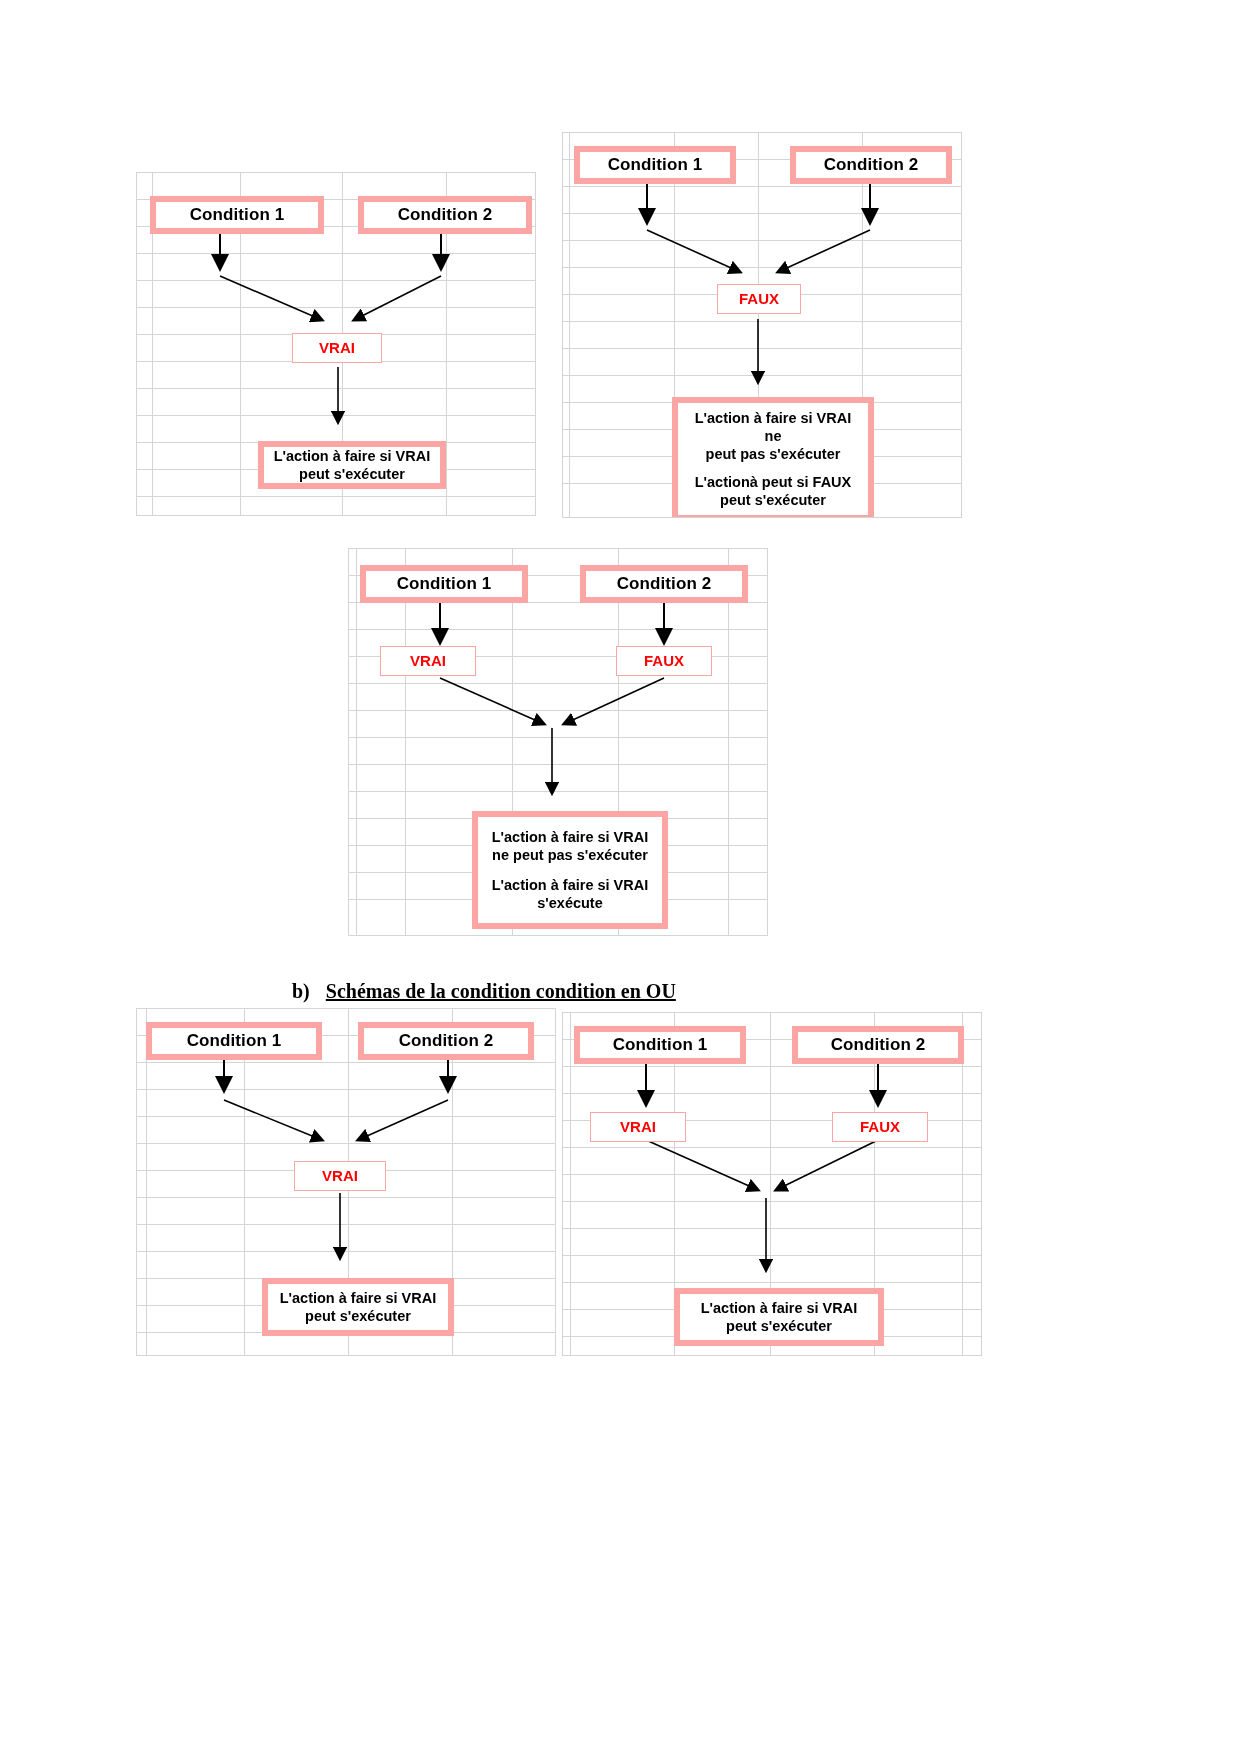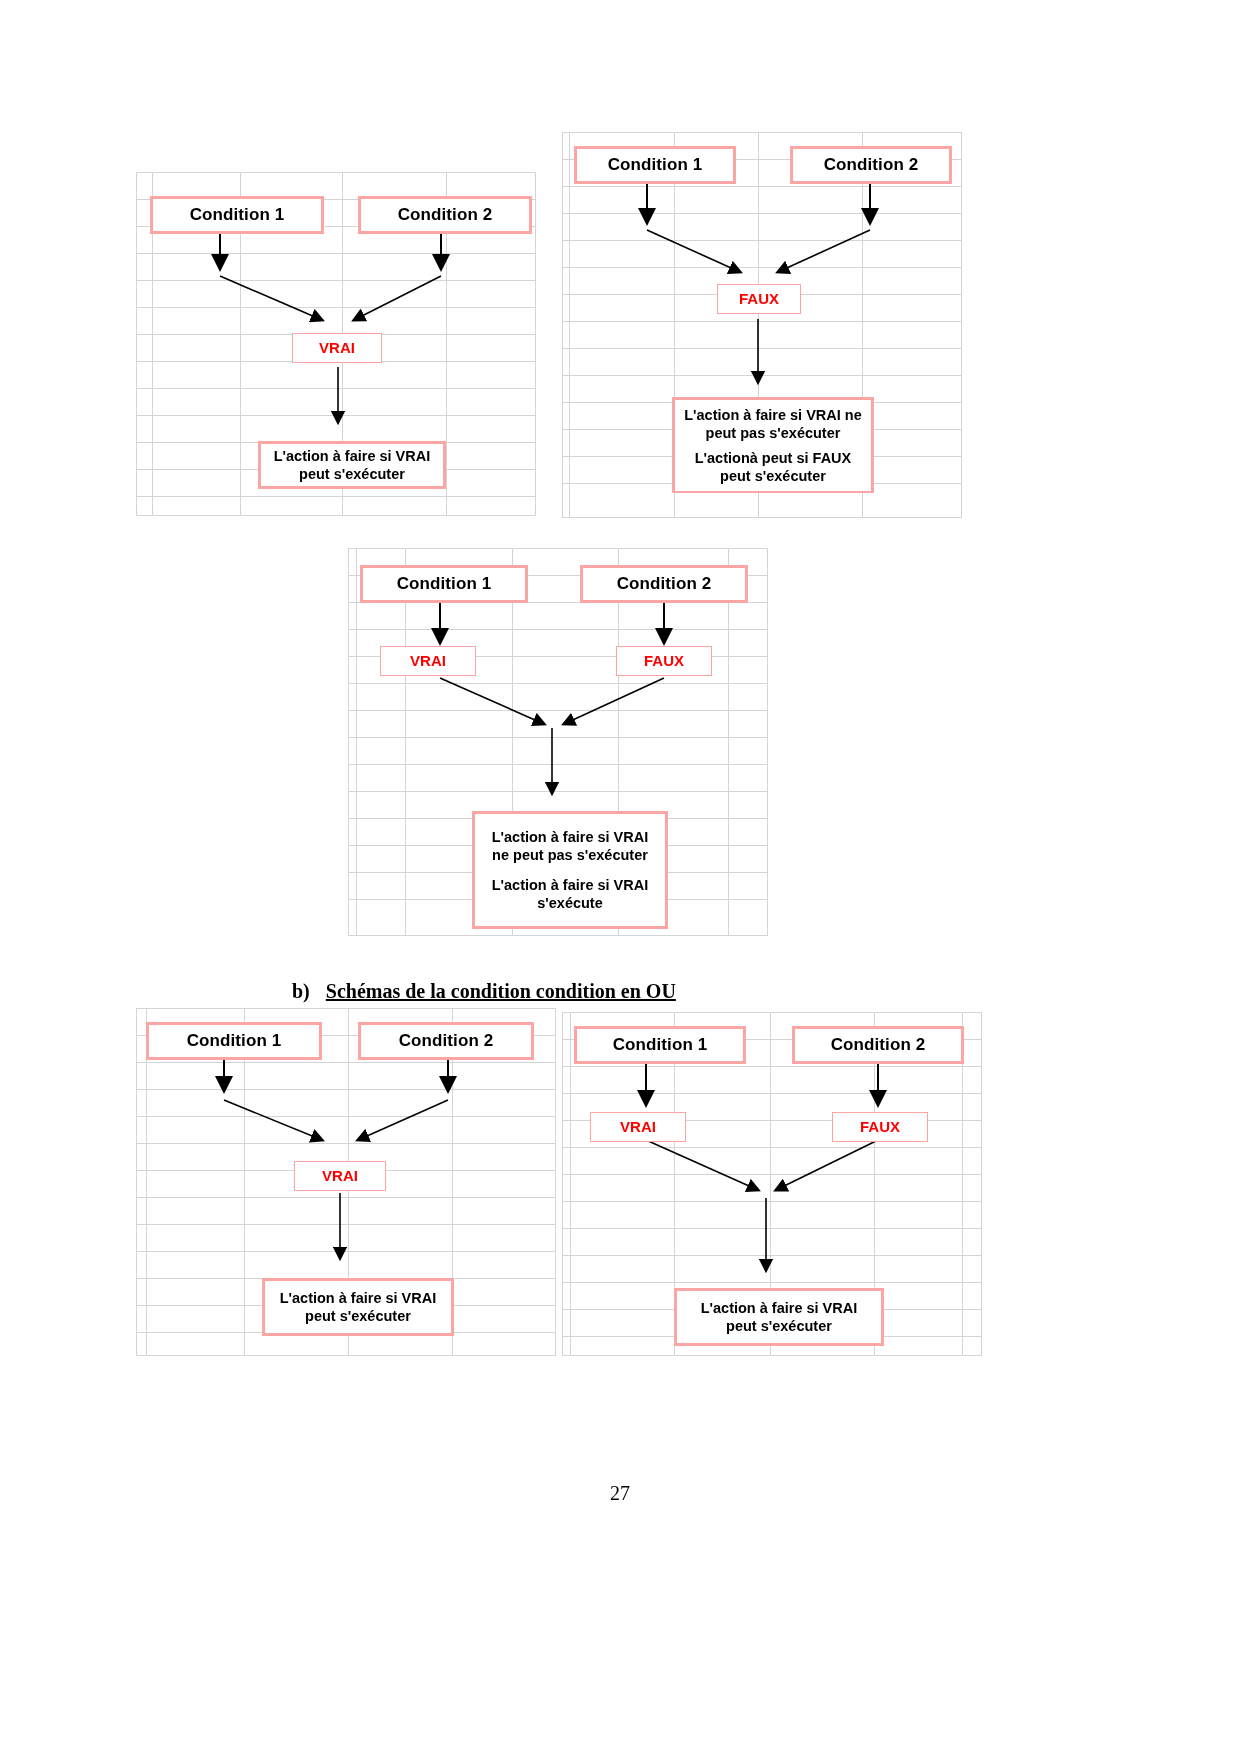--- a/index.html
+++ b/index.html
@@ -9,21 +9,21 @@
   .page{position:absolute;inset:0;background:#ffffff;}
 
   
   .diagram{position:absolute;overflow:hidden;background:#ffffff;}
   .grid{position:absolute;inset:0;pointer-events:none;}
   .grid .h{position:absolute;left:0;right:0;height:1px;background:#d4d4d4;}
   .grid .v{position:absolute;top:0;bottom:0;width:1px;background:#d4d4d4;}
 
   
   .node{position:absolute;box-sizing:border-box;background:#ffffff;
-        border:3px solid #fca5a5;display:flex;align-items:center;
+        border:6px solid #fca5a5;display:flex;align-items:center;
         justify-content:center;text-align:center;
         font-weight:bold;color:#000000;line-height:1.25;}
   .node.cond{font-size:17px;letter-spacing:.1px;}
   .node.bool{font-size:15px;color:#ff0000;border-width:1.6px;}
   .node.act{font-size:14.5px;padding:6px 8px;flex-direction:column;}
   .node.act .ln{display:block;}
   .node.act .sp{display:block;height:12px;}
 
   
   .edges{position:absolute;inset:0;pointer-events:none;}
@@ -122,21 +122,21 @@
       <line x1="85" y1="52" x2="85" y2="90" stroke="#000" stroke-width="2" marker-end="url(#ah2)"></line>
       <line x1="308" y1="52" x2="308" y2="90" stroke="#000" stroke-width="2" marker-end="url(#ah2)"></line>
       <line x1="85" y1="98" x2="178" y2="140" stroke="#000" stroke-width="1.6" marker-end="url(#ah2)"></line>
       <line x1="308" y1="98" x2="216" y2="140" stroke="#000" stroke-width="1.6" marker-end="url(#ah2)"></line>
       <line x1="196" y1="187" x2="196" y2="250" stroke="#000" stroke-width="1.6" marker-end="url(#ah2)"></line>
     </svg>
 
     <div class="node cond" style="left:12px;top:14px;width:162px;height:38px;">Condition 1</div>
     <div class="node cond" style="left:228px;top:14px;width:162px;height:38px;">Condition 2</div>
     <div class="node bool" style="left:155px;top:152px;width:84px;height:30px;">FAUX</div>
-    <div class="node act" style="left:110px;top:265px;width:202px;height:96px;border-bottom-width:2px;">
+    <div class="node act" style="left:110px;top:265px;width:202px;height:120px;border-bottom-width:2px;">
       <span class="ln">L'action à faire si VRAI ne</span>
       <span class="ln">peut pas s'exécuter</span>
       <span class="sp"></span>
       <span class="ln">L'actionà peut si FAUX</span>
       <span class="ln">peut s'exécuter</span>
     </div>
   </div>
 
   <div class="diagram" style="left:348px;top:548px;width:420px;height:388px;">
     <div class="grid">
@@ -281,15 +281,14 @@
     <div class="node cond" style="left:12px;top:14px;width:172px;height:38px;">Condition 1</div>
     <div class="node cond" style="left:230px;top:14px;width:172px;height:38px;">Condition 2</div>
     <div class="node bool" style="left:28px;top:100px;width:96px;height:30px;">VRAI</div>
     <div class="node bool" style="left:270px;top:100px;width:96px;height:30px;">FAUX</div>
     <div class="node act" style="left:112px;top:276px;width:210px;height:58px;">
       <span class="ln">L'action à faire si VRAI</span>
       <span class="ln">peut  s'exécuter</span>
     </div>
   </div>
 
-  <div class="pageno" style="top:1482px;">27</div>
 
 </div>
 
 </body></html>

